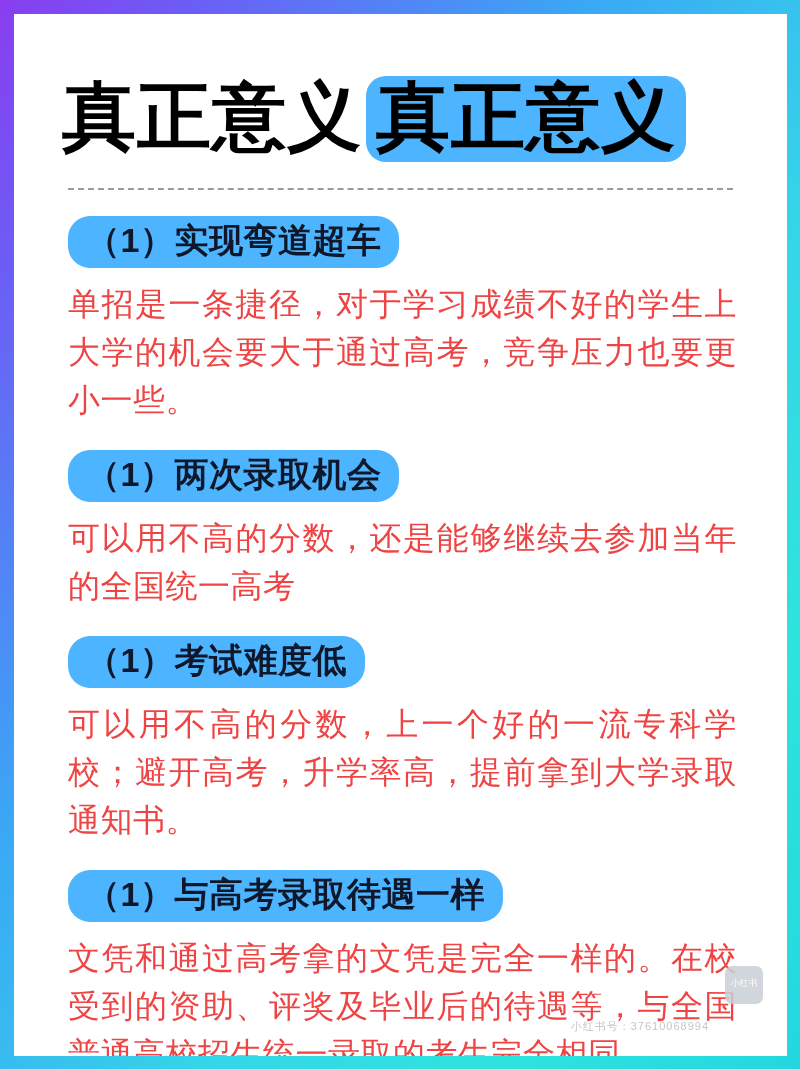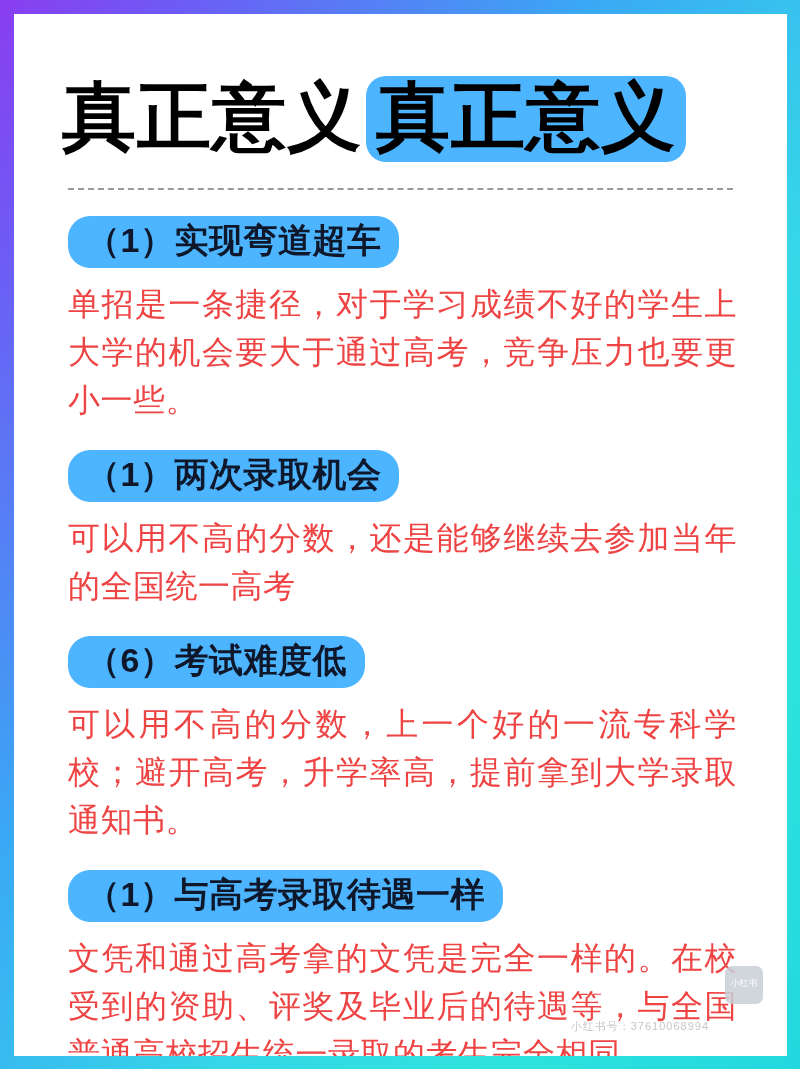--- a/index.html
+++ b/index.html
@@ -142,21 +142,21 @@
       <div class="sec-head">（1）实现弯道超车</div>
       <div class="sec-body">单招是一条捷径，对于学习成绩不好的学生上大学的机会要大于通过高考，竞争压力也要更小一些。</div>
     </div>
 
     <div class="section">
       <div class="sec-head">（1）两次录取机会</div>
       <div class="sec-body">可以用不高的分数，还是能够继续去参加当年的全国统一高考</div>
     </div>
 
     <div class="section">
-      <div class="sec-head">（6）考试难度低</div>
+      <div class="sec-head">（1）考试难度低</div>
       <div class="sec-body">可以用不高的分数，上一个好的一流专科学校；避开高考，升学率高，提前拿到大学录取通知书。</div>
     </div>
 
     <div class="section">
       <div class="sec-head">（1）与高考录取待遇一样</div>
       <div class="sec-body">文凭和通过高考拿的文凭是完全一样的。在校受到的资助、评奖及毕业后的待遇等，与全国普通高校招生统一录取的考生完全相同。</div>
     </div>
 
     <div class="wm-logo">小红书</div>
     <div class="wm-text">小红书号：37610068994</div>

